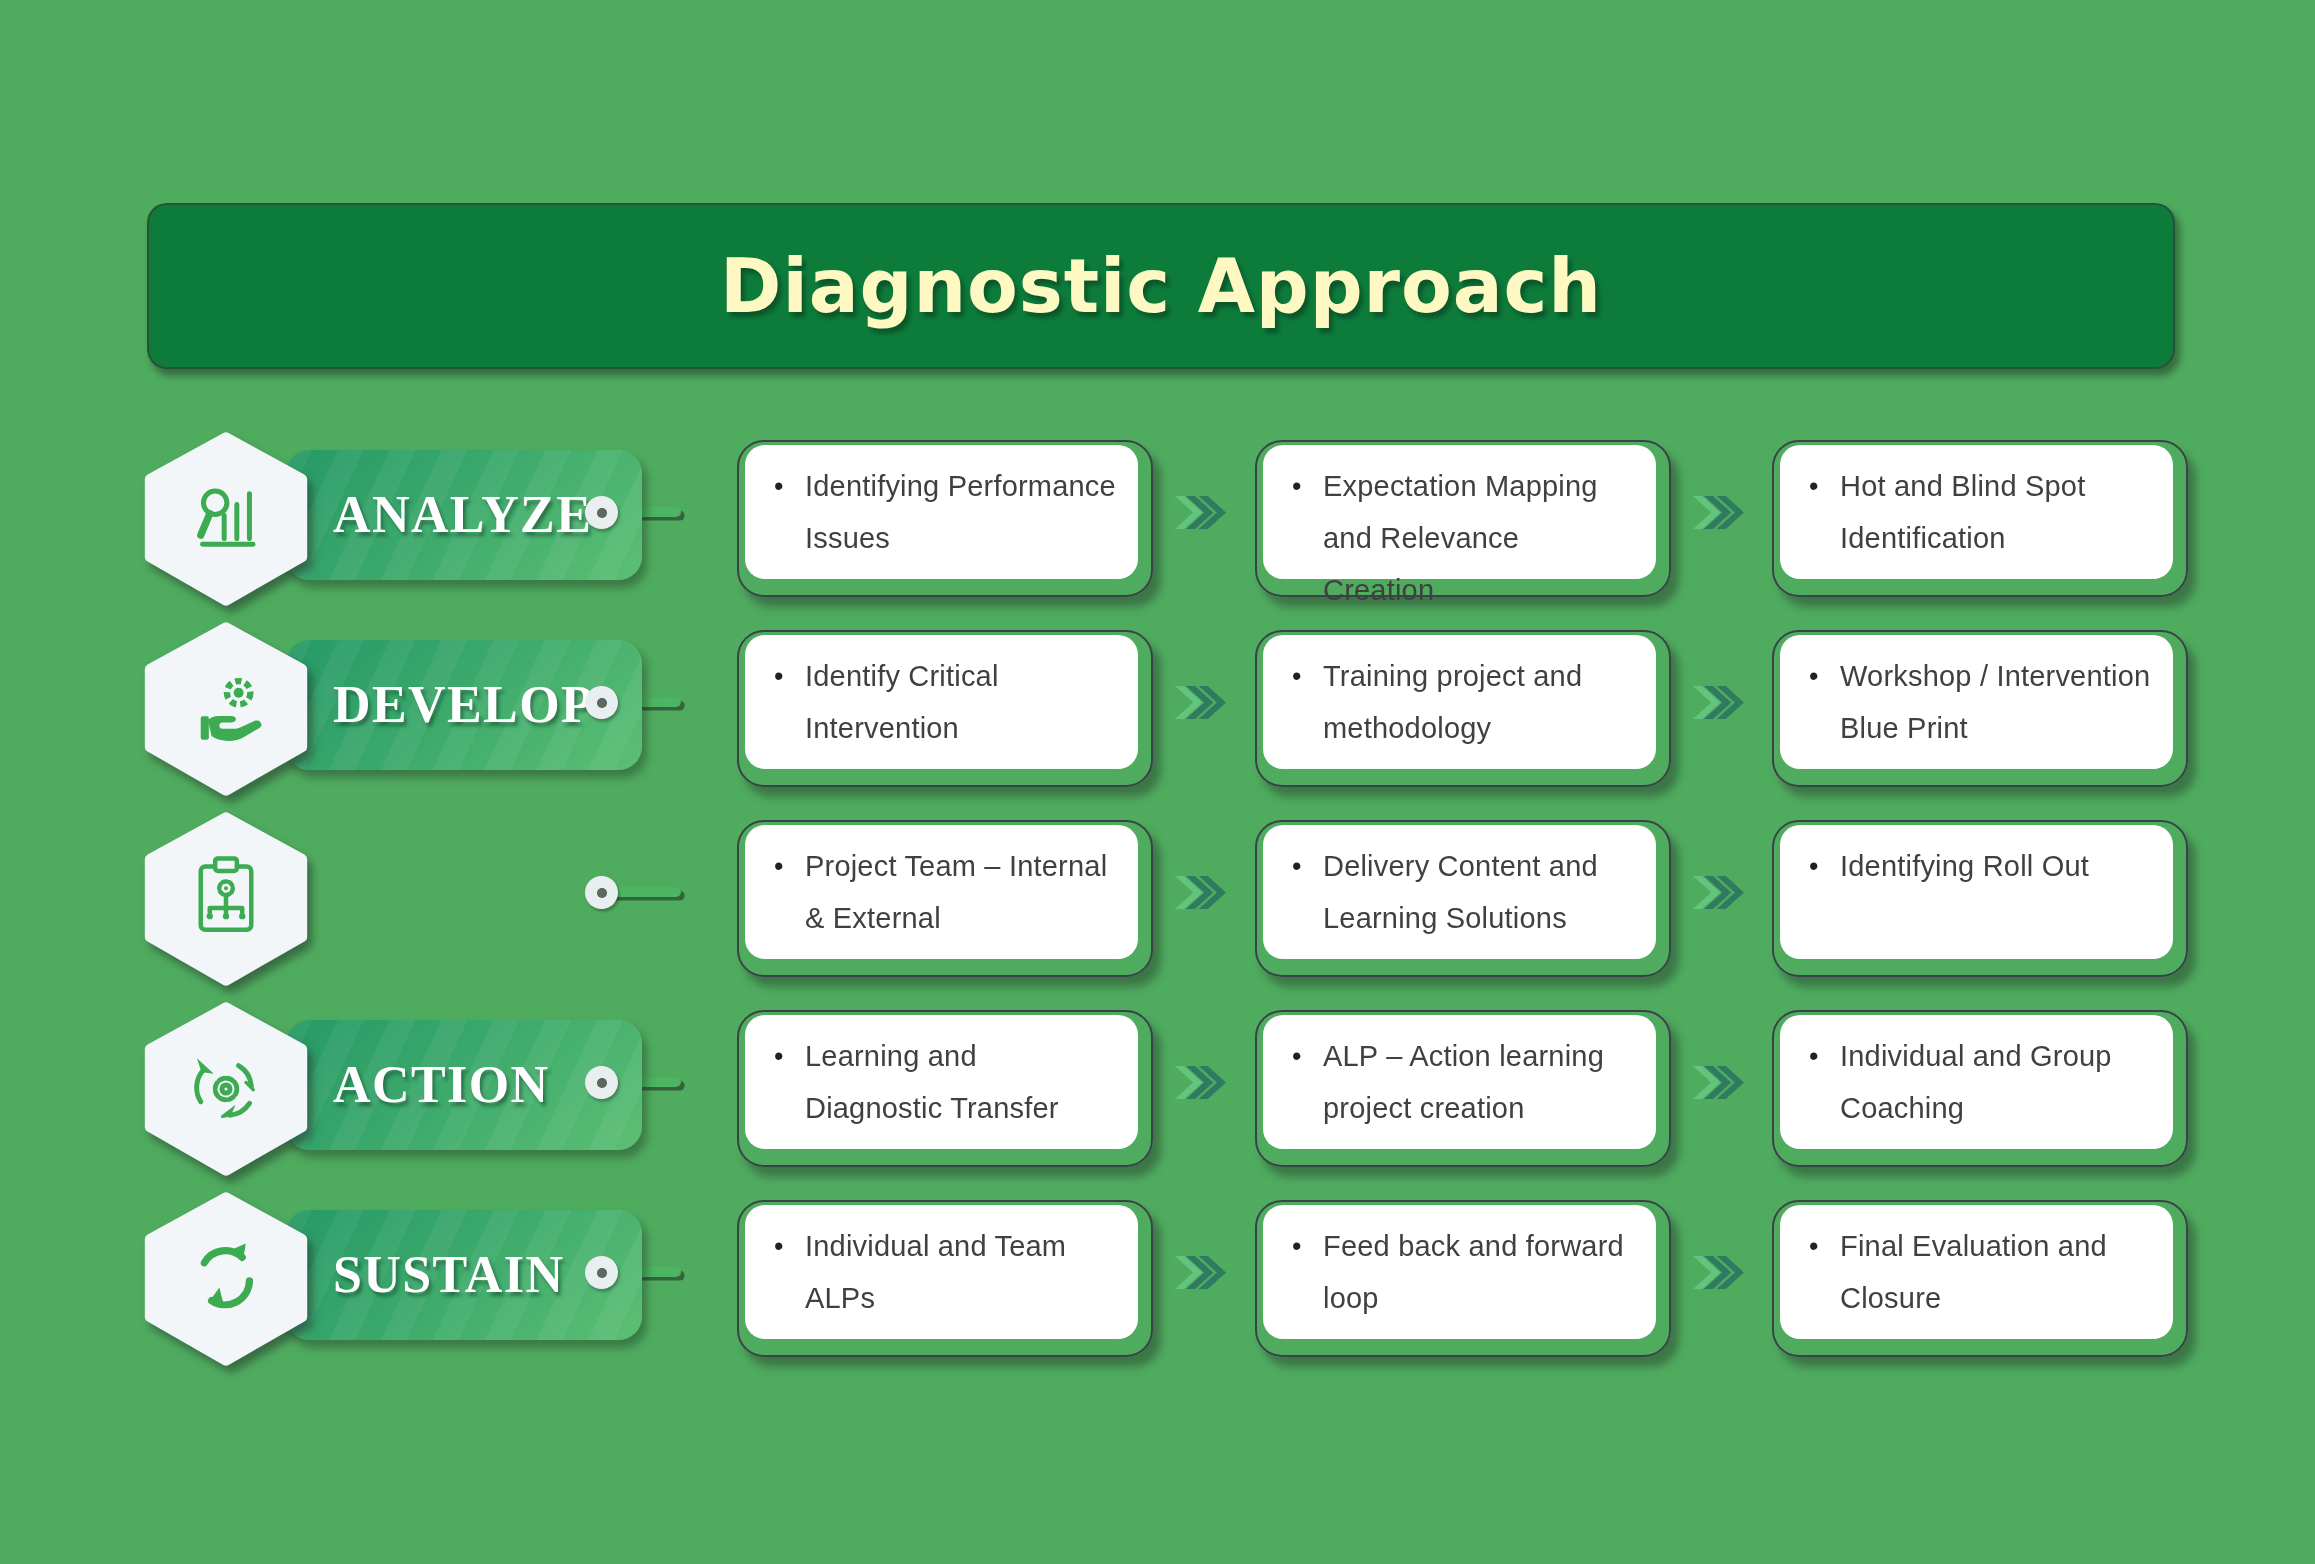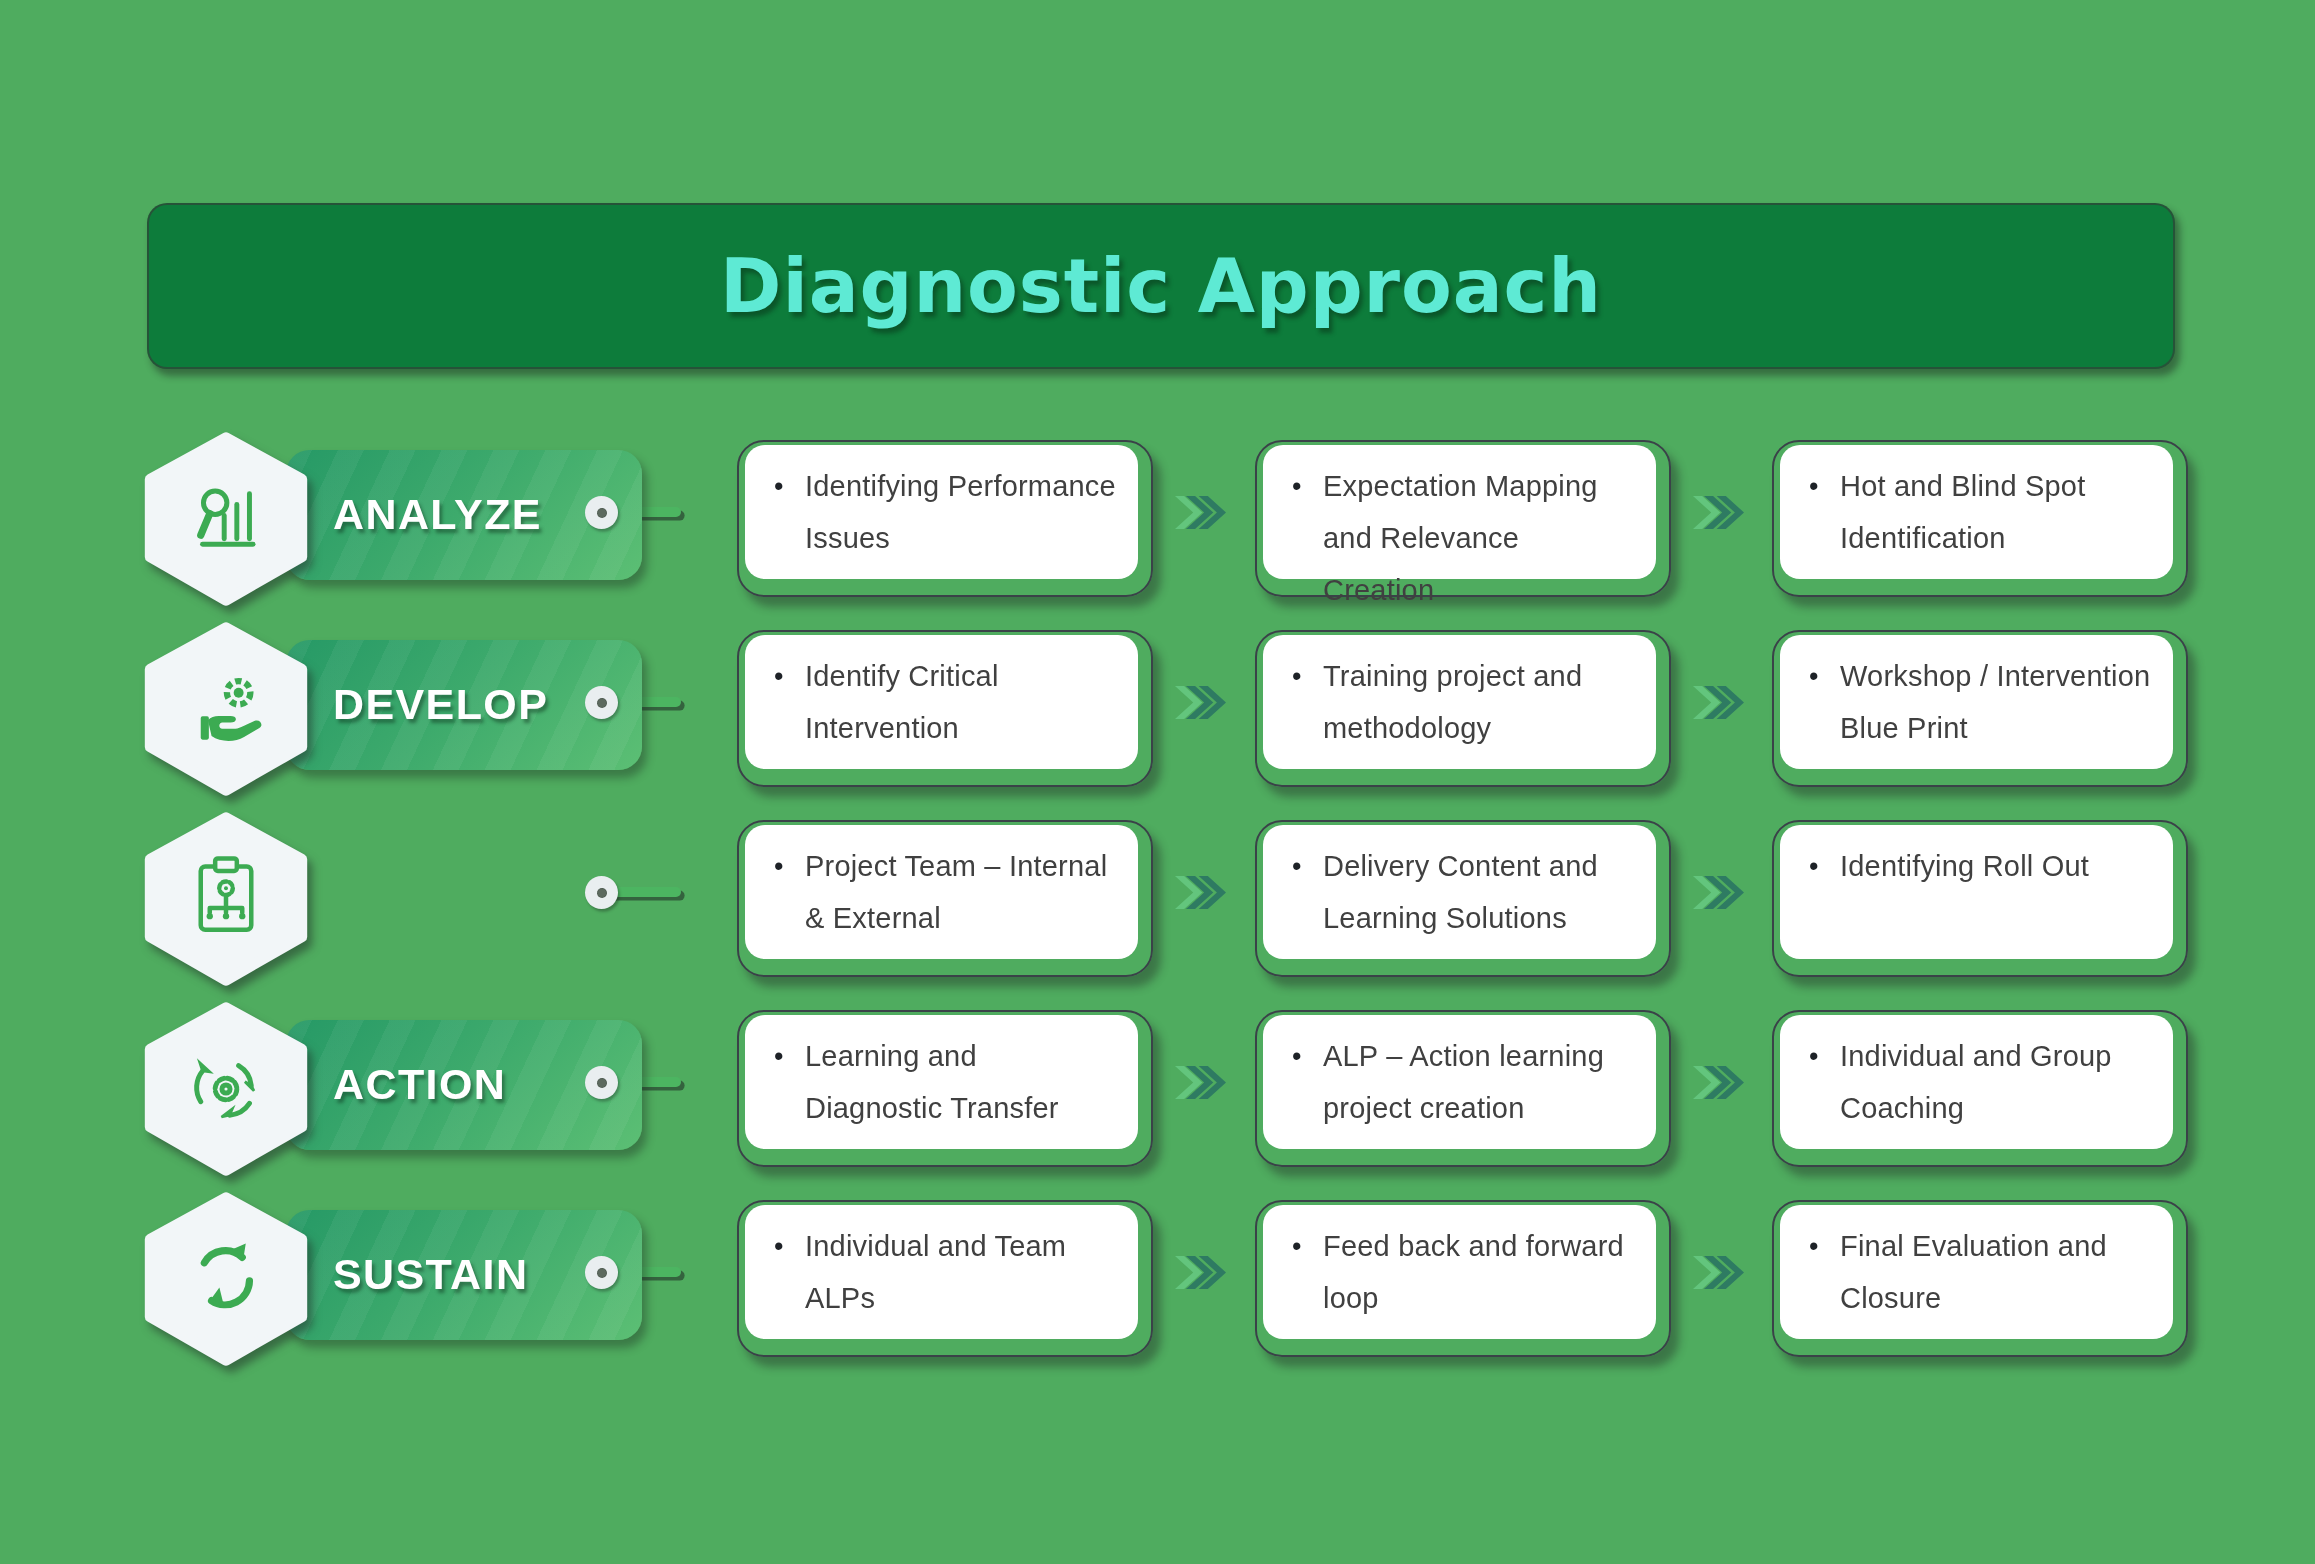--- a/index.html
+++ b/index.html
@@ -15,21 +15,21 @@
   
   .title-bar {
     position:absolute; left:147px; top:203px; width:2028px; height:166px;
     background:#0d7c3b;
     border:2.7px solid rgba(52,62,56,0.65);
     border-radius:20px;
     box-shadow:4.5px 6.3px 7.2px rgba(25,35,28,0.45);
     display:flex; align-items:center; justify-content:center;
   }
   .title-text {
-    color:#5eead4; font-size:74px; font-weight:bold; letter-spacing:0.9px;
+    color:#fef9c3; font-size:74px; font-weight:bold; letter-spacing:0.9px;
     font-family:"DejaVu Sans","Liberation Sans",sans-serif;
     text-shadow:3.6px 4.5px 4.5px rgba(8,40,20,0.45);
   }
 
   
   .row {
     position:absolute; left:0; width:2316px; height:190px;
     top:calc(445px + var(--i) * 190px);
   }
 
@@ -39,22 +39,22 @@
     border-radius:23.5px;
     background:
       repeating-linear-gradient(115deg, rgba(255,255,255,0.05) 0 23.5px, rgba(255,255,255,0) 23.5px 47px),
       linear-gradient(135deg, #269966 0%, #3daa6c 48%, #5cbf74 100%);
     box-shadow:4.5px 7.2px 8.1px rgba(26,42,32,0.38);
     z-index:1;
   }
   .tag-label {
     position:absolute; left:47px; top:0; height:100%;
     display:flex; align-items:center;
-    color:#ffffff; font-size:43px; font-weight:bold; letter-spacing:1.4px;
-    font-family:Liberation Sans, sans-serif;
+    color:#ffffff; font-size:52px; font-weight:bold; letter-spacing:1.4px;
+    font-family:Liberation Serif, serif;
     text-shadow:2.7px 3.6px 3.6px rgba(10,45,24,0.45);
     white-space:nowrap;
   }
 
   
   .connector-circle {
     position:absolute; left:585px; top:51px; width:33px; height:33px;
     border-radius:50%; background:#e9eef0;
     box-shadow:1.8px 2.7px 2.7px rgba(25,40,30,0.35);
     z-index:2; display:flex; align-items:center; justify-content:center;

